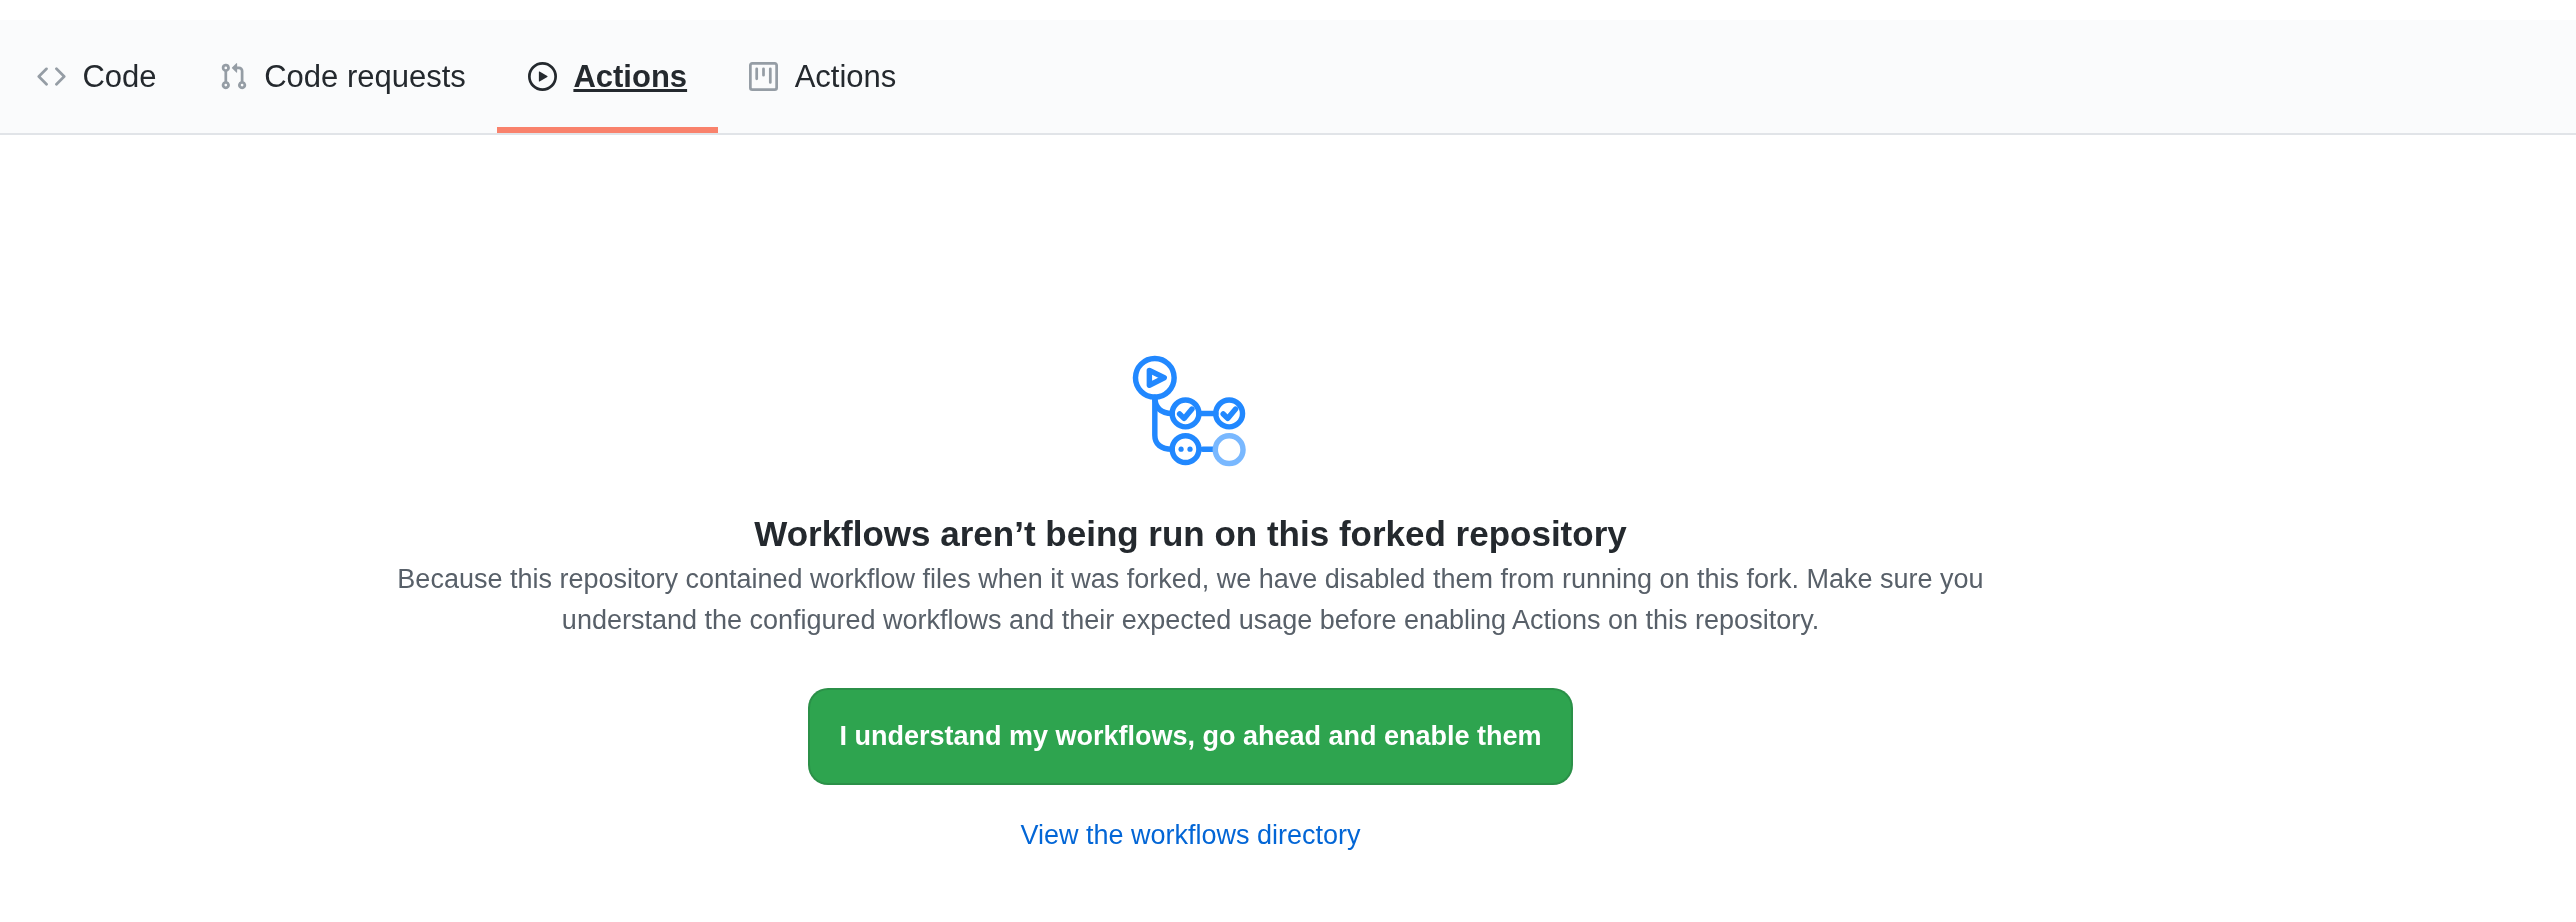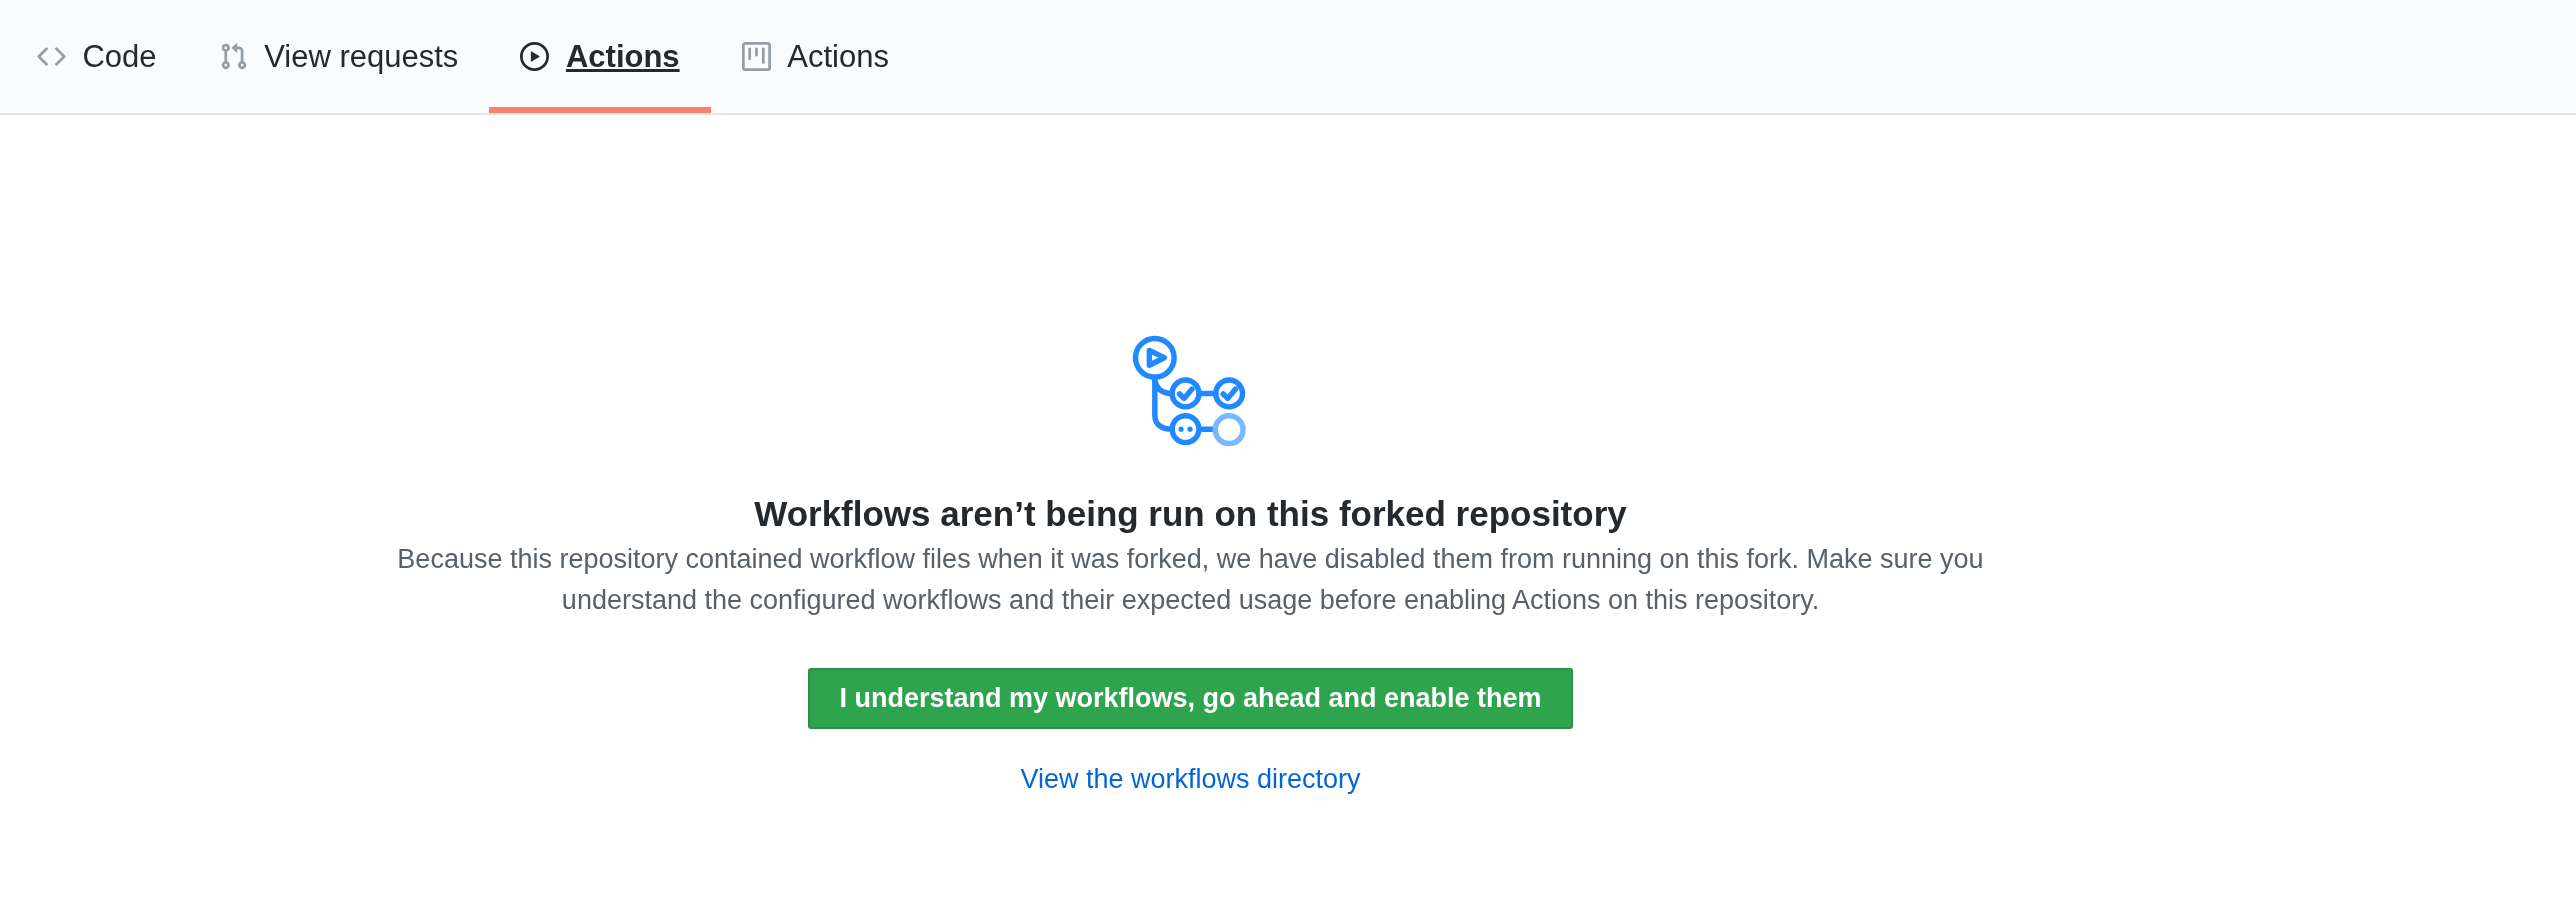--- a/index.html
+++ b/index.html
@@ -26,20 +26,21 @@
   }
   
   .reponav {
     width: 100%;
     height: 115px;
     background: var(--nav-bg);
     border-bottom: 2px solid var(--nav-border);
     display: flex;
     align-items: stretch;
     padding-left: 5.9px;
+    margin-top: 20px;
   }
   .reponav-item {
     display: flex;
     align-items: center;
     gap: 16.6px;
     padding: 0 31px;
     font-size: 31px;
     line-height: 1;
     color: var(--tab-text);
     text-decoration: none;
@@ -91,29 +92,29 @@
   .blankslate p {
     max-width: 1593px;
     margin: 0 auto 0;
     font-size: 27px;
     line-height: 41px;
     color: var(--body-text);
   }
   .btn-primary {
     display: inline-block;
     margin-top: 47px;
-    padding: 13px 29px;
+    padding: 31px 29px;
     font-family: "Liberation Sans", sans-serif;
     font-size: 27px;
     line-height: 31px;
     font-weight: bold;
     color: var(--button-text);
     background: var(--button-bg);
     border: 2px solid rgba(27, 31, 35, 0.15);
-    border-radius: 3px;
+    border-radius: 20px;
     cursor: pointer;
   }
   .workflows-link-row { margin-top: 35px; }
   .workflows-link {
     font-size: 27px;
     color: var(--link);
     text-decoration: none;
     cursor: pointer;
     text-align: center;
   }
@@ -131,21 +132,21 @@
     </span>
     <span>Code</span>
   </a>
 
   <a class="reponav-item">
     <span class="tab-icon">
       <svg width="29" height="29" viewBox="0 0 16 16" fill-rule="evenodd">
         <path d="M1.5 3.25a2.25 2.25 0 1 1 3 2.122v5.256a2.251 2.251 0 1 1-1.5 0V5.372A2.25 2.25 0 0 1 1.5 3.25Zm5.677-.177L9.573.677A.25.25 0 0 1 10 .854V2.5h1A2.5 2.5 0 0 1 13.5 5v5.628a2.251 2.251 0 1 1-1.5 0V5a1 1 0 0 0-1-1h-1v1.646a.25.25 0 0 1-.427.177L7.177 3.427a.25.25 0 0 1 0-.354ZM3.75 2.5a.75.75 0 1 0 0 1.5.75.75 0 0 0 0-1.5Zm0 9.5a.75.75 0 1 0 0 1.5.75.75 0 0 0 0-1.5Zm8.25.75a.75.75 0 1 0 1.5 0 .75.75 0 0 0-1.5 0Z"></path>
       </svg>
     </span>
-    <span>View requests</span>
+    <span>Code requests</span>
   </a>
 
   <a class="reponav-item selected">
     <span class="tab-icon">
       <svg width="29" height="29" viewBox="0 0 16 16" fill-rule="evenodd">
         <path d="M8 0a8 8 0 1 1 0 16A8 8 0 0 1 8 0ZM1.5 8a6.5 6.5 0 1 0 13 0 6.5 6.5 0 0 0-13 0Zm4.879-2.773 4.264 2.559a.25.25 0 0 1 0 .428l-4.264 2.559A.25.25 0 0 1 6 10.559V5.442a.25.25 0 0 1 .379-.215Z"></path>
       </svg>
     </span>
     <span>Actions</span>
   </a>

